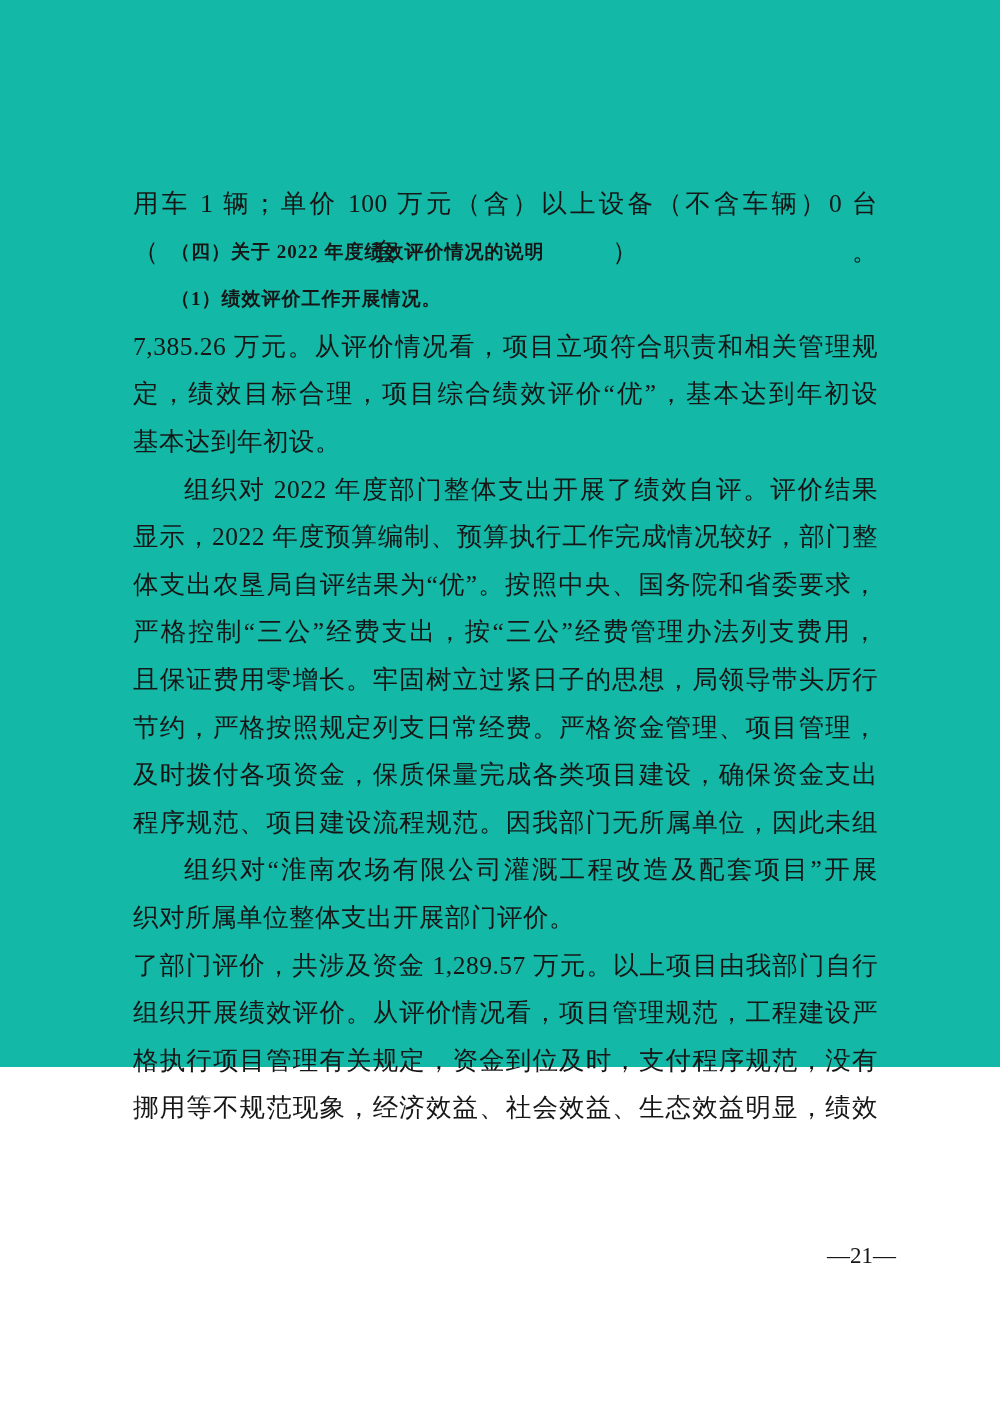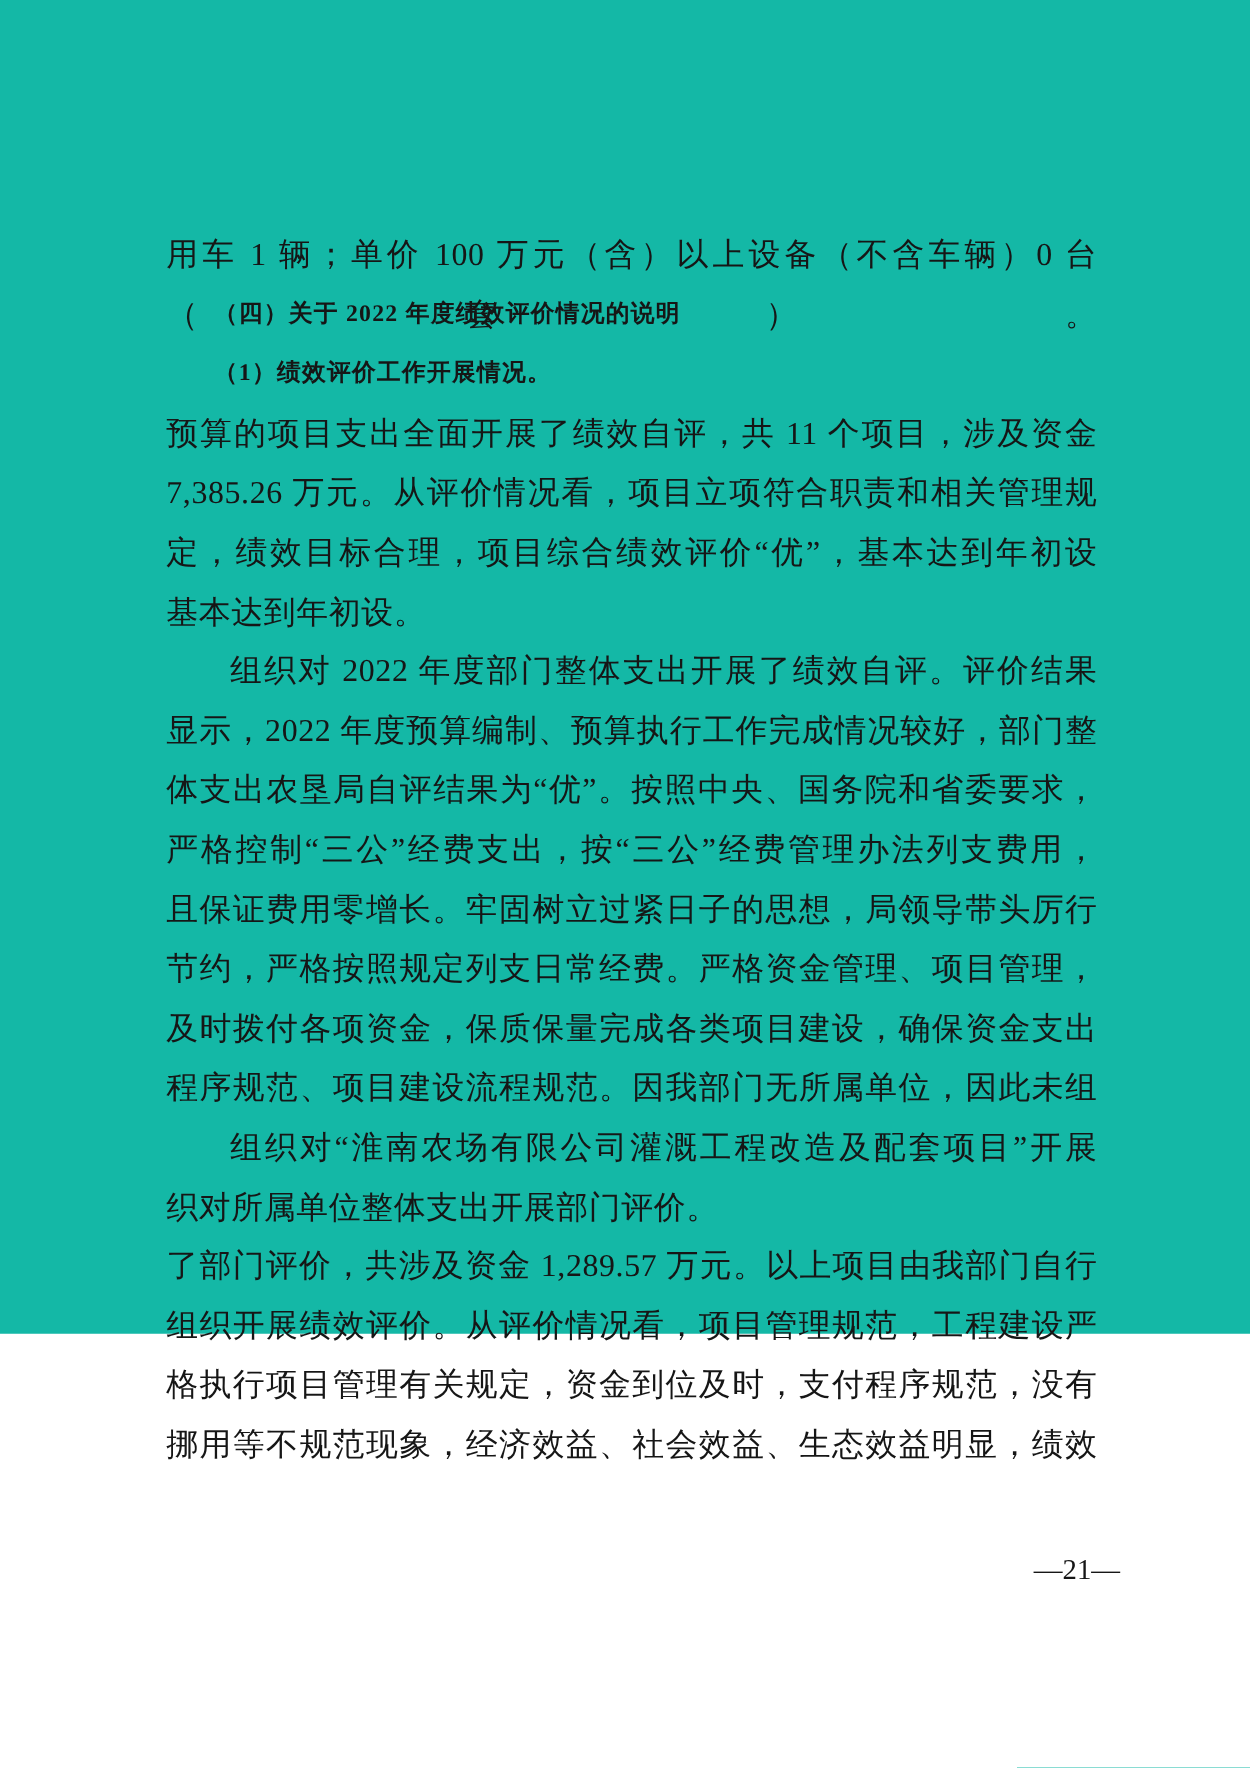--- a/index.html
+++ b/index.html
@@ -71,21 +71,20 @@
   }
 </style>
 </head>
 <body>
 
 <div class="page">
   <div class="doc-body" id="lines-container">
       <div class="line fill">用车 1 辆；单价 100 万元（含）以上设备（不含车辆）0 台（套）。</div>
       <div class="line h1">（四）关于 2022 年度绩效评价情况的说明</div>
       <div class="line h2">（1）绩效评价工作开展情况。</div>
-      <div class="line fill">预算的项目支出全面开展了绩效自评，共 11 个项目，涉及资金</div>
       <div class="line fill">7,385.26 万元。从评价情况看，项目立项符合职责和相关管理规</div>
       <div class="line fill">定，绩效目标合理，项目综合绩效评价“优”，基本达到年初设</div>
       <div class="line end">基本达到年初设。</div>
       <div class="line fill indent">组织对 2022 年度部门整体支出开展了绩效自评。评价结果</div>
       <div class="line fill">显示，2022 年度预算编制、预算执行工作完成情况较好，部门整</div>
       <div class="line fill">体支出农垦局自评结果为“优”。按照中央、国务院和省委要求，</div>
       <div class="line fill">严格控制“三公”经费支出，按“三公”经费管理办法列支费用，</div>
       <div class="line fill">且保证费用零增长。牢固树立过紧日子的思想，局领导带头厉行</div>
       <div class="line fill">节约，严格按照规定列支日常经费。严格资金管理、项目管理，</div>
       <div class="line fill">及时拨付各项资金，保质保量完成各类项目建设，确保资金支出</div>

